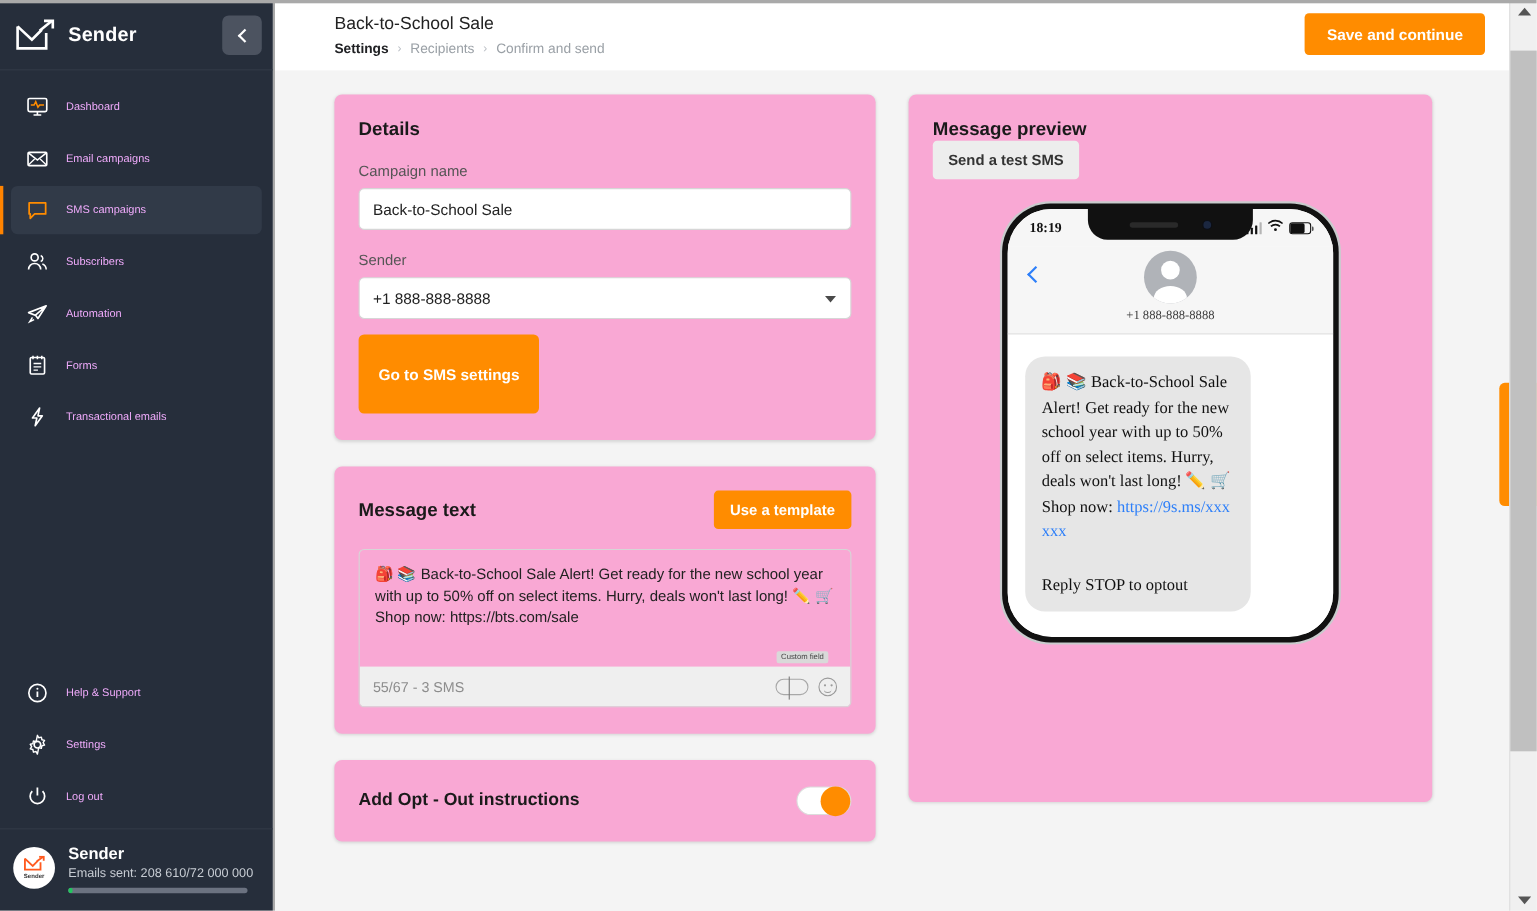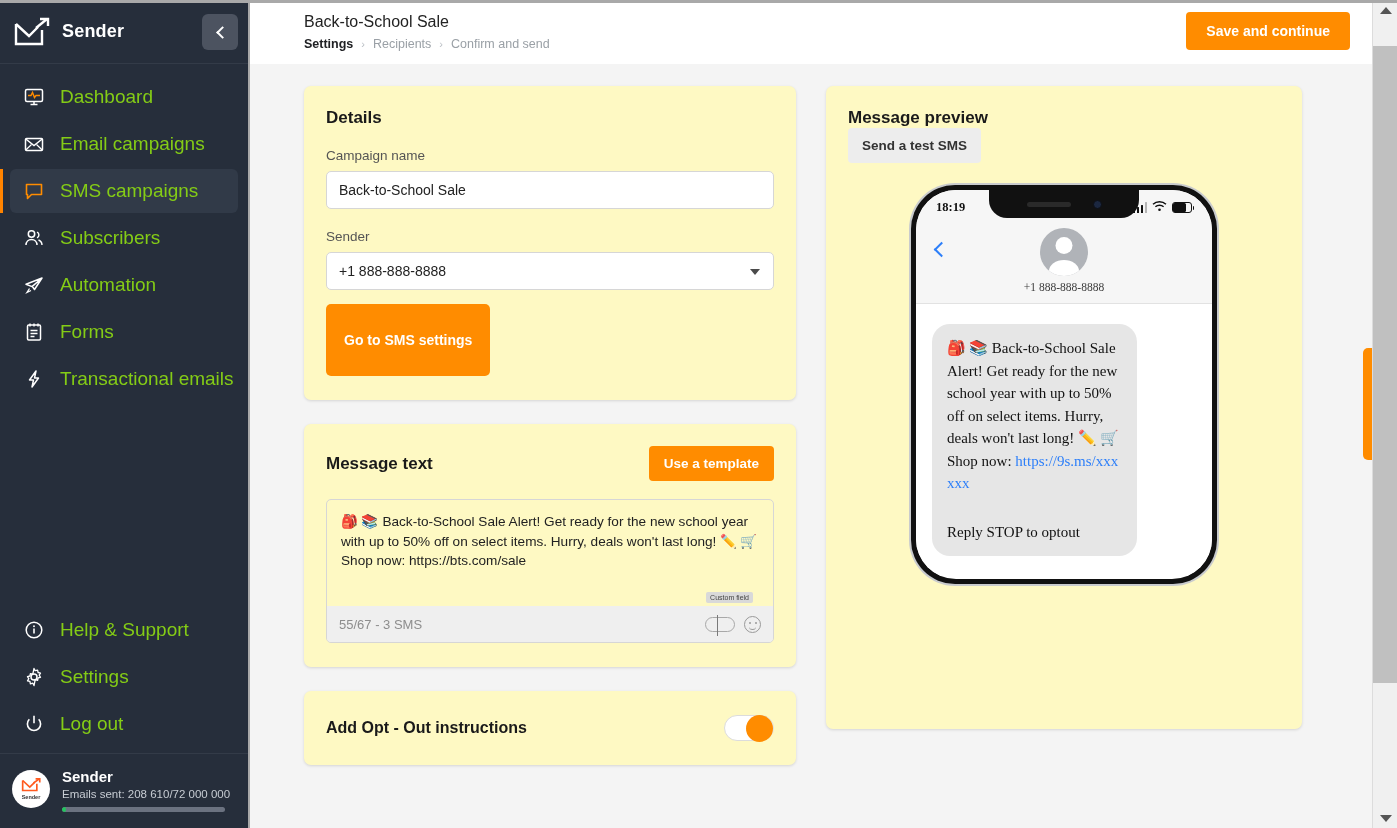--- a/index.html
+++ b/index.html
@@ -45,21 +45,21 @@
     display: flex; align-items: center; height: 44px;
     margin: 3px 10px; padding-left: 12px; border-radius: 6px;
     cursor: pointer; position: relative;
   }
   .sb-item.active { background: #313a48; }
   .sb-item.active::before {
     content: ""; position: absolute; left: -10px; top: 0; bottom: 0; width: 3px; background: #ff8300;
   }
   .sb-ico { width: 24px; height: 24px; flex: 0 0 24px; display: flex; align-items: center; justify-content: center; }
   .sb-ico svg { display: block; }
-  .sb-label { font-size: 19px; margin-left: 14px; color: #84cc16; white-space: nowrap; }
+  .sb-label { font-size: 10px; margin-left: 14px; color: #f0abfc; white-space: nowrap; }
   .sb-badge { font-size: 11px; color: #ff5a1f; margin-left: 6px; font-weight: bold; vertical-align: super; }
 
   .sb-spacer { flex: 1 1 auto; }
   .sb-bottom { padding-bottom: 4px; }
   .sb-footer {
     border-top: 1px solid #333b48;
     padding: 14px 12px 16px 12px;
     display: flex; align-items: flex-start;
   }
   .avatar {
@@ -96,21 +96,21 @@
     font-family: "Liberation Sans", sans-serif; margin-top: 2px;
   }
 
   .page-title { font-size: 30px; font-weight: bold; color: #111; margin: 18px 0 0 54px; }
 
   .cols { display: flex; margin: 22px 0 0 54px; }
   .col-left { width: 492px; flex: 0 0 492px; }
   .col-right { width: 476px; flex: 0 0 476px; margin-left: 30px; }
 
   .card {
-    background: #fef9c3; border-radius: 7px; box-shadow: 0 1px 3px rgba(0,0,0,.13);
+    background: #f9a8d4; border-radius: 7px; box-shadow: 0 1px 3px rgba(0,0,0,.13);
   }
   .card-pad { padding: 22px 22px 24px 22px; }
   .card-title { font-size: 17px; font-weight: bold; color: #1a1a1a; }
 
   .field-label { font-size: 13.5px; color: #555; margin-top: 20px; margin-bottom: 8px; }
   .text-input {
     width: 100%; height: 38px; border: 1px solid #d6d6d6; border-radius: 5px;
     padding: 0 12px; font-size: 14px; color: #222;
     font-family: "Liberation Sans", sans-serif; background: #fff;
   }

